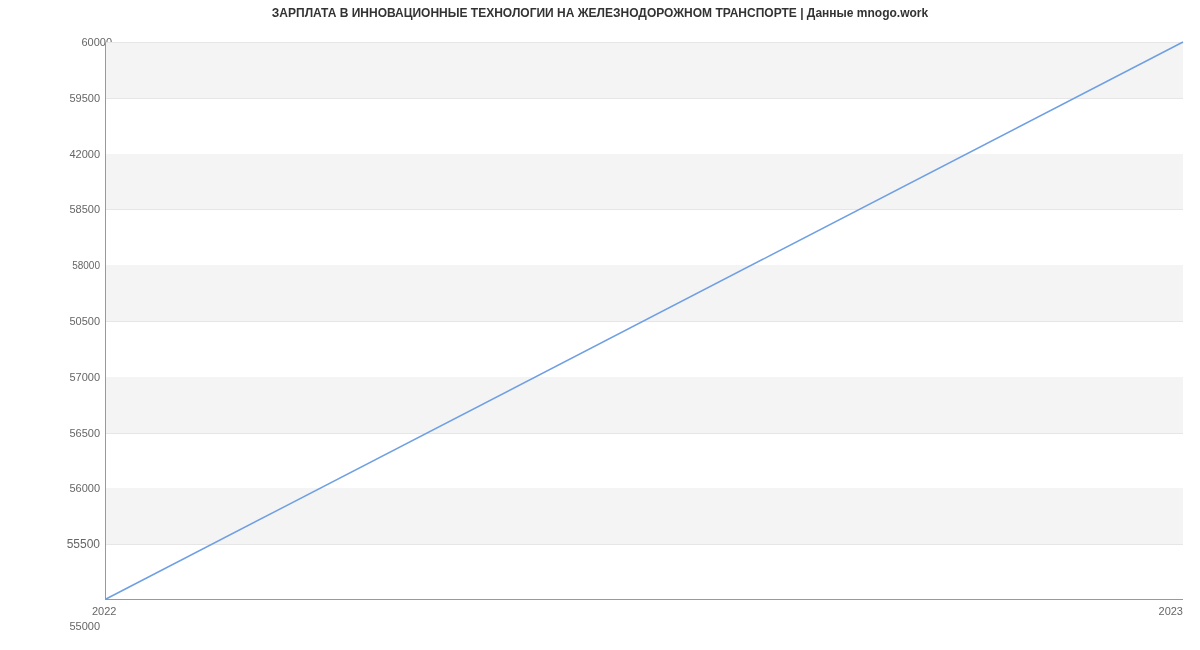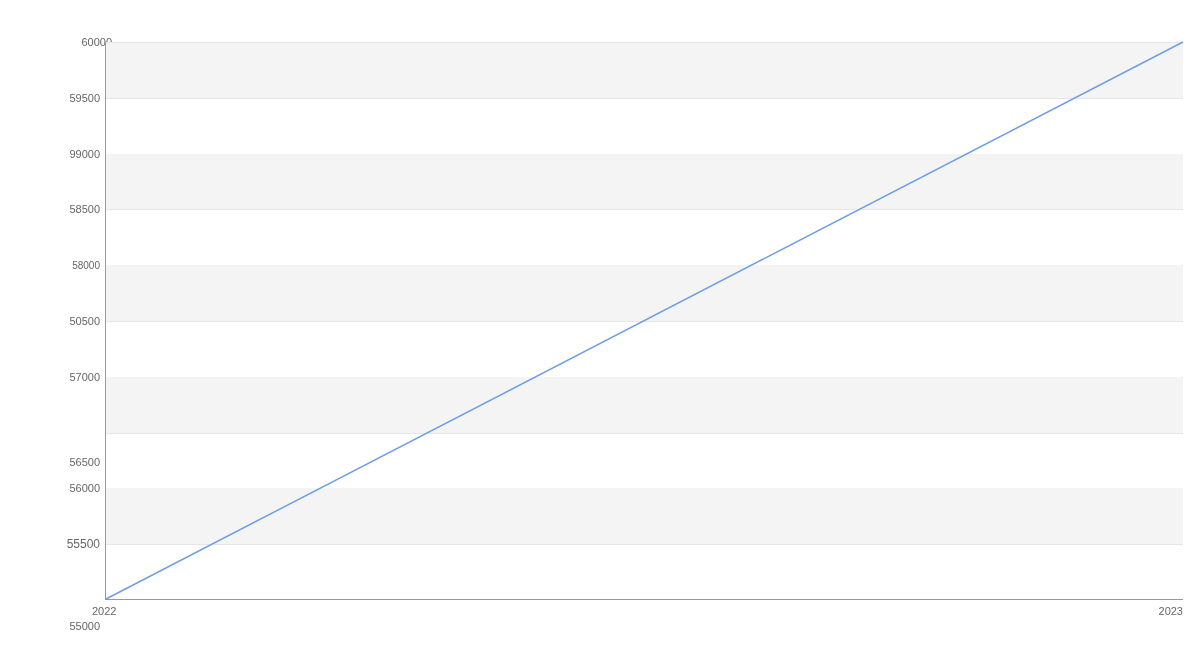--- a/index.html
+++ b/index.html
@@ -63,31 +63,32 @@
     width: 100%;
     height: 100%;
     overflow: visible;
   }
 </style>
 </head>
 <body>
 
 <div class="chart-wrap">
 
+  <div class="chart-title">ЗАРПЛАТА В  ИННОВАЦИОННЫЕ ТЕХНОЛОГИИ НА ЖЕЛЕЗНОДОРОЖНОМ ТРАНСПОРТЕ | Данные mnogo.work</div>
 
   <div id="y-ticks">
       <div style="position: absolute; left: 40px; width: 60px; top: 626px; transform: translateY(-50%); text-align: right; font-size: 11px; color: rgb(102, 102, 102);">55000</div>
       <div style="position: absolute; left: 40px; width: 60px; top: 544.2px; transform: translateY(-50%); text-align: right; font-size: 12px; color: rgb(102, 102, 102);">55500</div>
       <div style="position: absolute; left: 40px; width: 60px; top: 488.4px; transform: translateY(-50%); text-align: right; font-size: 11px; color: rgb(102, 102, 102);">56000</div>
-      <div style="position: absolute; left: 40px; width: 60px; top: 432.6px; transform: translateY(-50%); text-align: right; font-size: 11px; color: rgb(102, 102, 102); margin-top: 29px;">56500</div>
+      <div style="position: absolute; left: 40px; width: 60px; top: 432.6px; transform: translateY(-50%); text-align: right; font-size: 11px; color: rgb(102, 102, 102);">56500</div>
       <div style="position: absolute; left: 40px; width: 60px; top: 376.8px; transform: translateY(-50%); text-align: right; font-size: 11px; color: rgb(102, 102, 102);">57000</div>
       <div style="position: absolute; left: 40px; width: 60px; top: 321px; transform: translateY(-50%); text-align: right; font-size: 11px; color: rgb(102, 102, 102);">50500</div>
       <div style="position: absolute; left: 40px; width: 60px; top: 265.2px; transform: translateY(-50%); text-align: right; font-size: 10px; color: rgb(102, 102, 102);">58000</div>
       <div style="position: absolute; left: 40px; width: 60px; top: 209.4px; transform: translateY(-50%); text-align: right; font-size: 11px; color: rgb(102, 102, 102);">58500</div>
-      <div style="position: absolute; left: 40px; width: 60px; top: 153.6px; transform: translateY(-50%); text-align: right; font-size: 11px; color: rgb(102, 102, 102);">99000</div>
+      <div style="position: absolute; left: 40px; width: 60px; top: 153.6px; transform: translateY(-50%); text-align: right; font-size: 11px; color: rgb(102, 102, 102);">42000</div>
       <div style="position: absolute; left: 40px; width: 60px; top: 97.8px; transform: translateY(-50%); text-align: right; font-size: 11px; color: rgb(102, 102, 102);">59500</div>
       <div style="position: absolute; left: 52px; width: 60px; top: 42px; transform: translateY(-50%); text-align: right; font-size: 11px; color: rgb(102, 102, 102);">60000</div>
     </div>
 
   <div id="x-ticks">
       <div class="x-tick-label" style="left: 92px; transform: translateX(0px);">2022</div>
       <div class="x-tick-label" style="left: 1183px; transform: translateX(-100%);">2023</div>
     </div>
 
   <div class="plot-area" id="plot">

